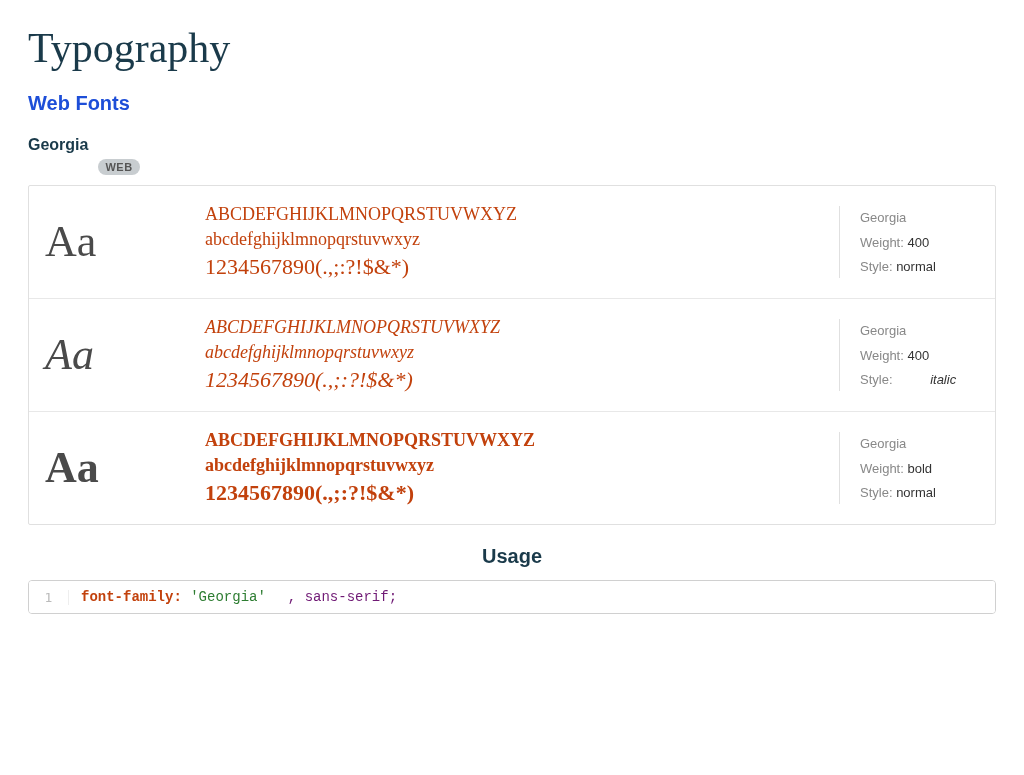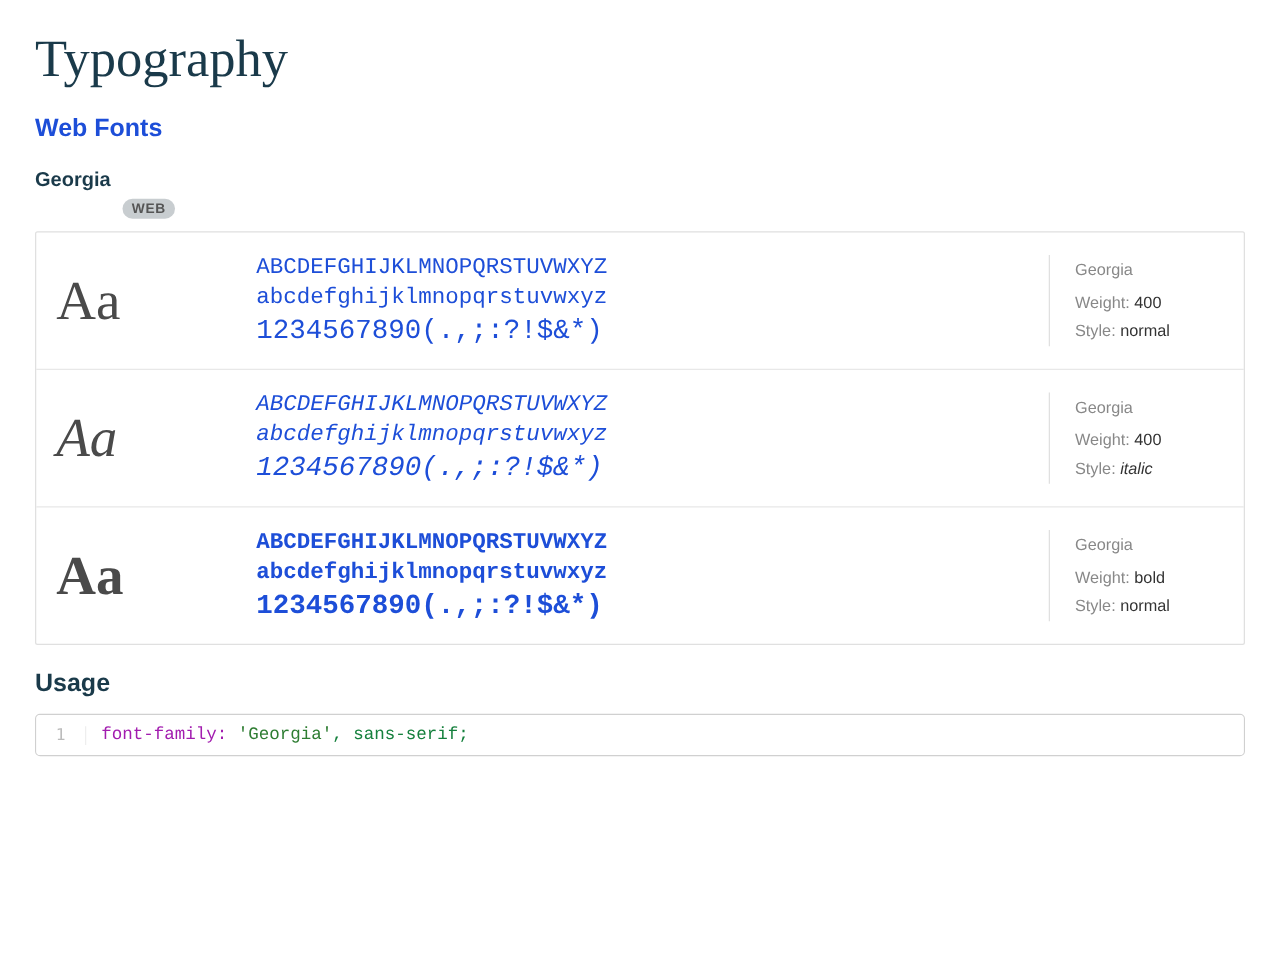--- a/index.html
+++ b/index.html
@@ -78,22 +78,22 @@
       font-style: italic;
     }
 
     .sample-large.bold {
       font-weight: 700;
     }
 
     .sample-chars {
       flex: 1;
       padding: 0 20px;
-      font-family: Liberation Mono, monospace;
-      color: #1d4ed8;
+      font-family: Liberation Serif, serif;
+      color: #c2410c;
     }
 
     .sample-chars .upper {
       font-size: 18px;
       margin-bottom: 4px;
     }
 
     .sample-chars .lower {
       font-size: 18px;
       margin-bottom: 4px;
@@ -137,31 +137,33 @@
       color: #888;
     }
 
     .meta-value {
       color: #333;
       font-weight: 400;
     }
 
     .meta-value.italic-val {
       font-style: italic;
+      margin-left: 34px;
     }
 
     .usage-section {
       margin-top: 10px;
     }
 
     .usage-title {
       font-size: 20px;
       font-weight: 700;
       color: #1a3a4a;
       margin-bottom: 12px;
+      text-align: center;
     }
 
     .code-block {
       border: 1px solid #d0d0d0;
       border-radius: 4px;
       overflow: hidden;
     }
 
     .code-block-header {
       background: #f5f5f5;
@@ -190,29 +192,31 @@
       margin-right: 12px;
     }
 
     .code-text {
       font-family: 'Courier New', Courier, monospace;
       font-size: 14px;
       color: #333;
     }
 
     .code-text .prop {
-      color: #a21caf;
+      color: #c2410c;
+      font-weight: bold;
     }
 
     .code-text .string-val {
       color: #2e7d32;
     }
 
     .code-text .punct {
-      color: #15803d;
+      color: #701a75;
+      margin-left: 22px;
     }
   </style>
 </head>
 <body>
 
 <h1 class="page-title">Typography</h1>
 
 <h2 class="section-title">Web Fonts</h2>
 
 <div class="font-name-row">

